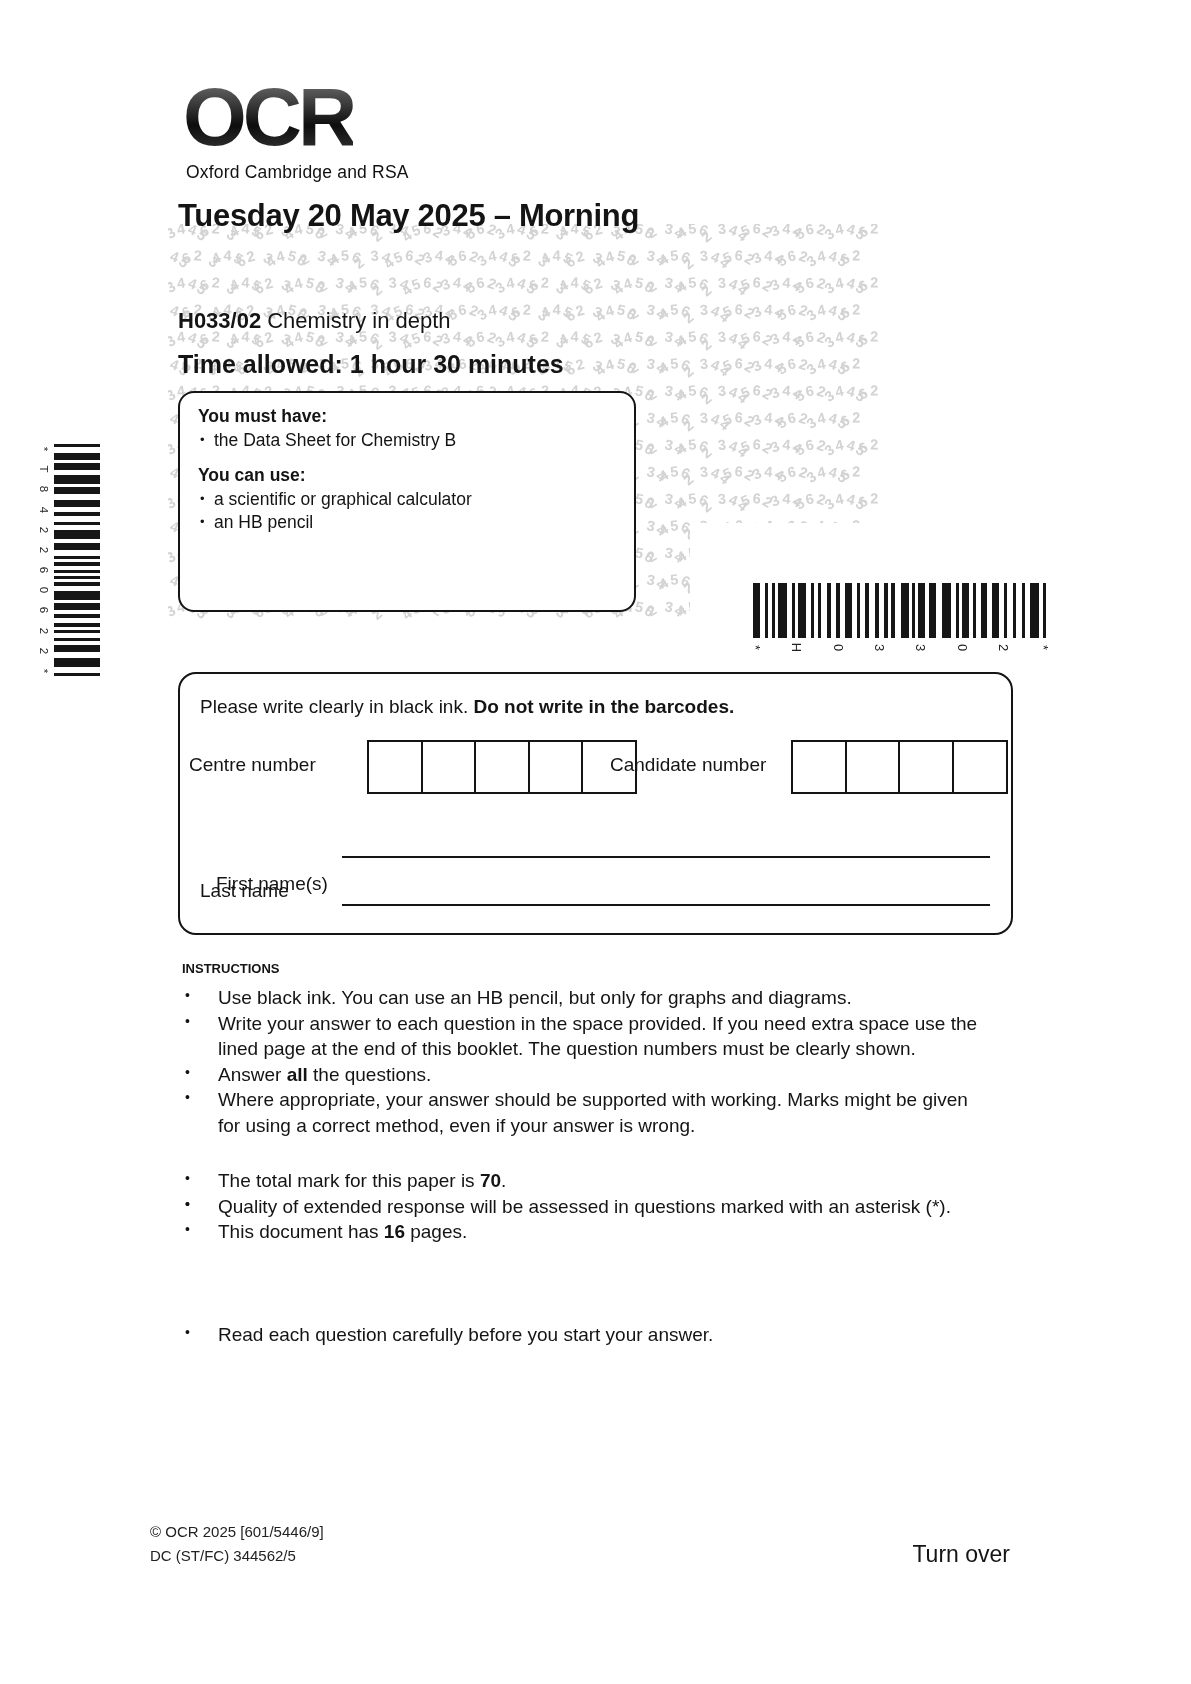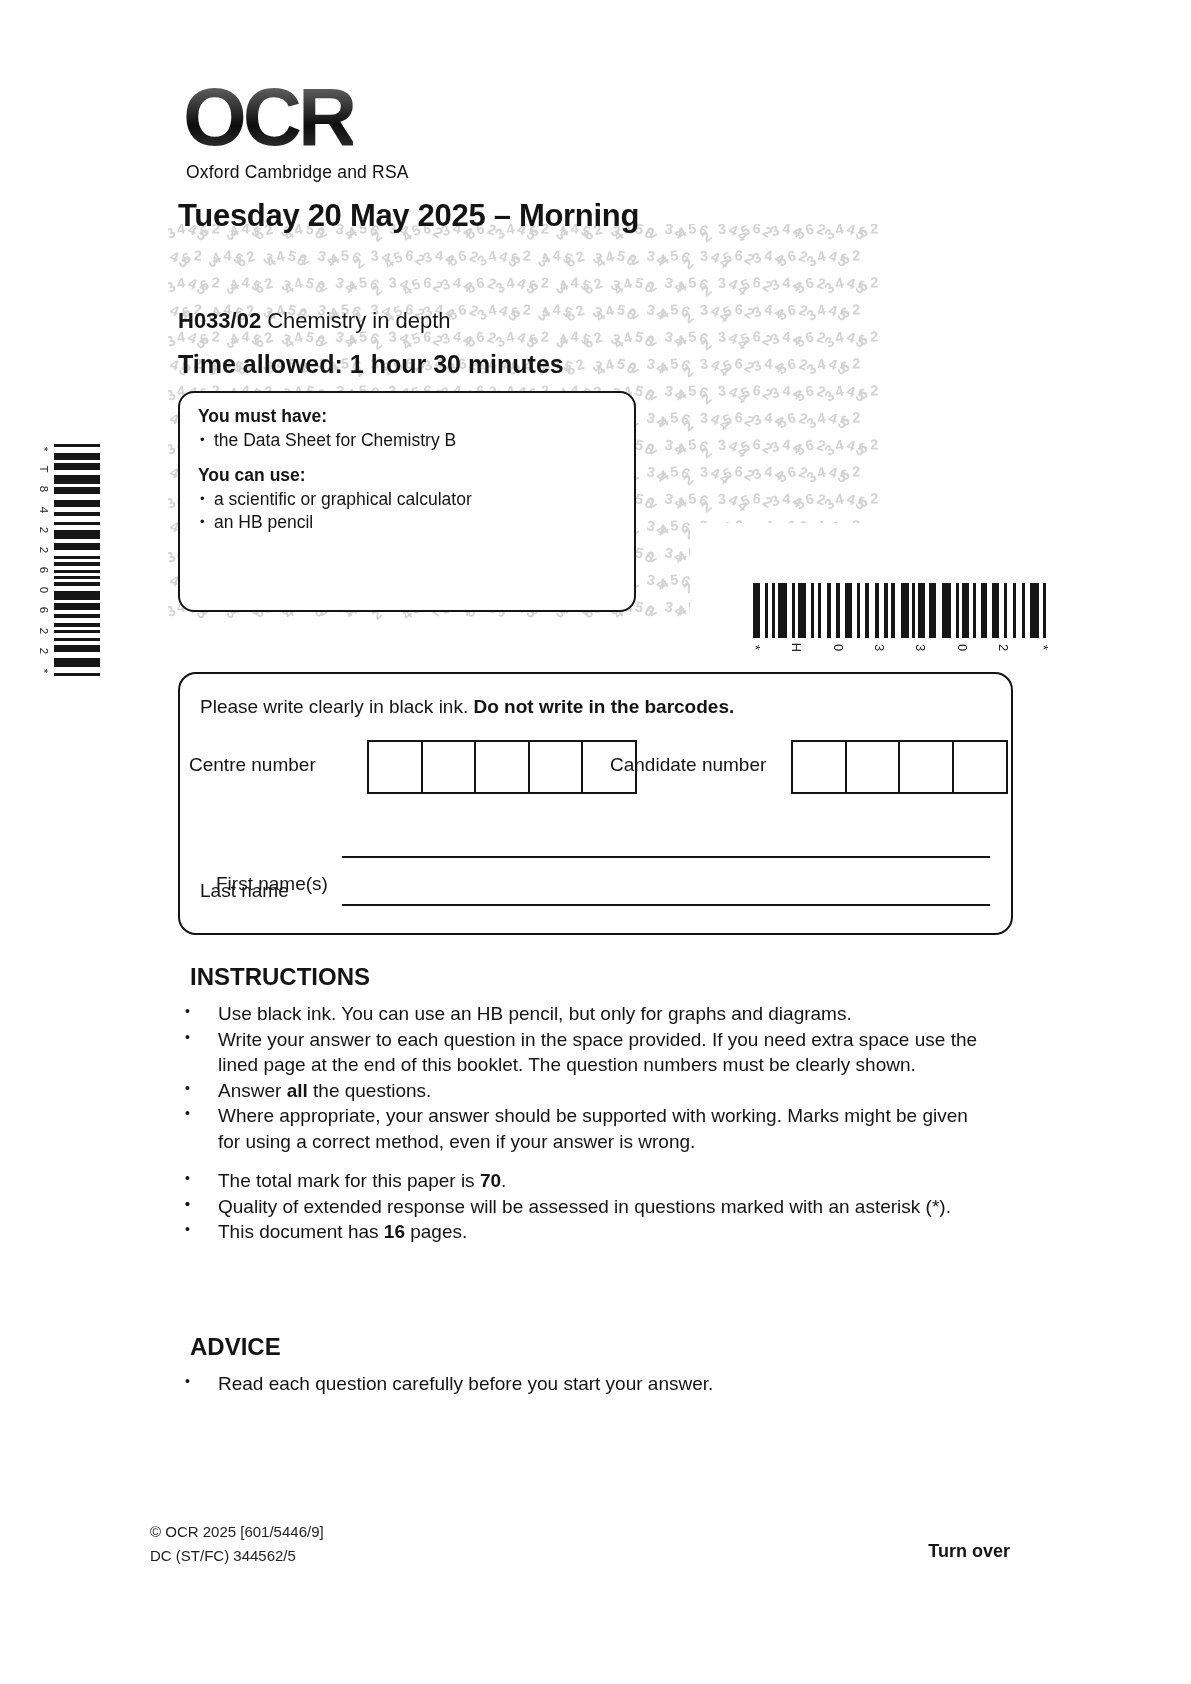--- a/index.html
+++ b/index.html
@@ -57,27 +57,27 @@
   .barcode-bottom{left:690px;top:523px;width:368px;height:140px;background:#fff;}
   .bc-bot-bars{position:absolute;left:63px;top:60px;width:293px;height:55px;display:flex;}
   .bc-bot-bars .bar{height:100%;background:#161616;}
   .bc-bot-label{
     position:absolute;left:63px;top:117px;width:293px;display:flex;justify-content:space-between;
     font-size:13px;color:#222;
   }
   .bc-bot-label span{transform:rotate(90deg);display:block;}
   
   .section{position:absolute;left:178px;width:814px;font-size:19px;line-height:25.5px;}
-  .section h2{margin:12px;font-size:24px;line-height:25px;font-weight:bold;}
+  .section h2{margin:4px;font-size:13px;line-height:25px;font-weight:bold;}
   .section ul{margin:0;padding:0;list-style:none;}
   .section li{position:relative;padding-left:40px;}
   .section li .bullet{position:absolute;left:7px;top:-2px;font-size:14px;}
   
   .footer-small{font-size:15px;color:#222;}
-  .turn-over{font-size:18px;font-weight:bold;}
+  .turn-over{font-size:23px;font-weight:normal;}
 </style>
 </head>
 <body>
 
 <div class="page">
 
   <svg id="watermark" viewBox="0 0 852 404">
       <path d="M2 16 q15 -13 30 0 q15 -13 30 0 q15 -13 30 0 q15 -13 30 0 q15 -13 30 0 q15 -13 30 0 q15 -13 30 0 q15 -13 30 0 q15 -13 30 0 q15 -13 30 0 q15 -13 30 0 q15 -13 30 0 q15 -13 30 0 q15 -13 30 0 q15 -13 30 0 q15 -13 30 0 q15 -13 30 0 q15 -13 30 0 q15 -13 30 0 q15 -13 30 0 q15 -13 30 0 q15 -13 30 0 q15 -13 30 0 q15 -13 30 0 q15 -13 30 0 q15 -13 30 0 q15 -13 30 0 q15 -13 30 0 q15 -13 30 0 q15 -13 30 0" fill="none" id="wmp0"></path>
       <text font-size="14.5" font-weight="bold" fill="#d3d3d3" letter-spacing="1.2"><textPath href="#wmp0" xlink:href="#wmp0">344562  344562  344562  344562  344562  344562  344562  344562  344562  344562  344562  344562  344562  </textPath></text>
       <path d="M-16 43 q15 -13 30 0 q15 -13 30 0 q15 -13 30 0 q15 -13 30 0 q15 -13 30 0 q15 -13 30 0 q15 -13 30 0 q15 -13 30 0 q15 -13 30 0 q15 -13 30 0 q15 -13 30 0 q15 -13 30 0 q15 -13 30 0 q15 -13 30 0 q15 -13 30 0 q15 -13 30 0 q15 -13 30 0 q15 -13 30 0 q15 -13 30 0 q15 -13 30 0 q15 -13 30 0 q15 -13 30 0 q15 -13 30 0 q15 -13 30 0 q15 -13 30 0 q15 -13 30 0 q15 -13 30 0 q15 -13 30 0 q15 -13 30 0 q15 -13 30 0" fill="none" id="wmp1"></path>
@@ -255,21 +255,20 @@
   <div class="section" style="top:1168px;">
     <ul>
       <li><span class="bullet">•</span><span><span>The total mark for this paper is </span><span style="font-weight: bold;">70</span><span>.</span></span></li>
       <li><span class="bullet">•</span></li>
       <li><span class="bullet">•</span><span><span>Quality of extended response will be assessed in questions marked with an asterisk (*).</span></span></li>
       <li><span class="bullet">•</span><span><span>This document has </span><span style="font-weight: bold;">16</span><span> pages.</span></span></li>
     </ul>
   </div>
 
   <div class="section" style="top:1322px;">
-    <h2>ADVICE</h2>
     <ul>
       <li><span class="bullet">•</span><span><span>Read each question carefully before you start your answer.</span></span></li>
     </ul>
   </div>
 
   <div class="abs z footer-small" style="left:150px;top:1523px;">© OCR 2025  [601/5446/9]</div>
   <div class="abs z footer-small" style="left:150px;top:1547px;">DC (ST/FC) 344562/5</div>
   <div class="abs z turn-over" style="left:700px;top:1541px;width:310px;text-align:right;">Turn over</div>
 
 </div>

